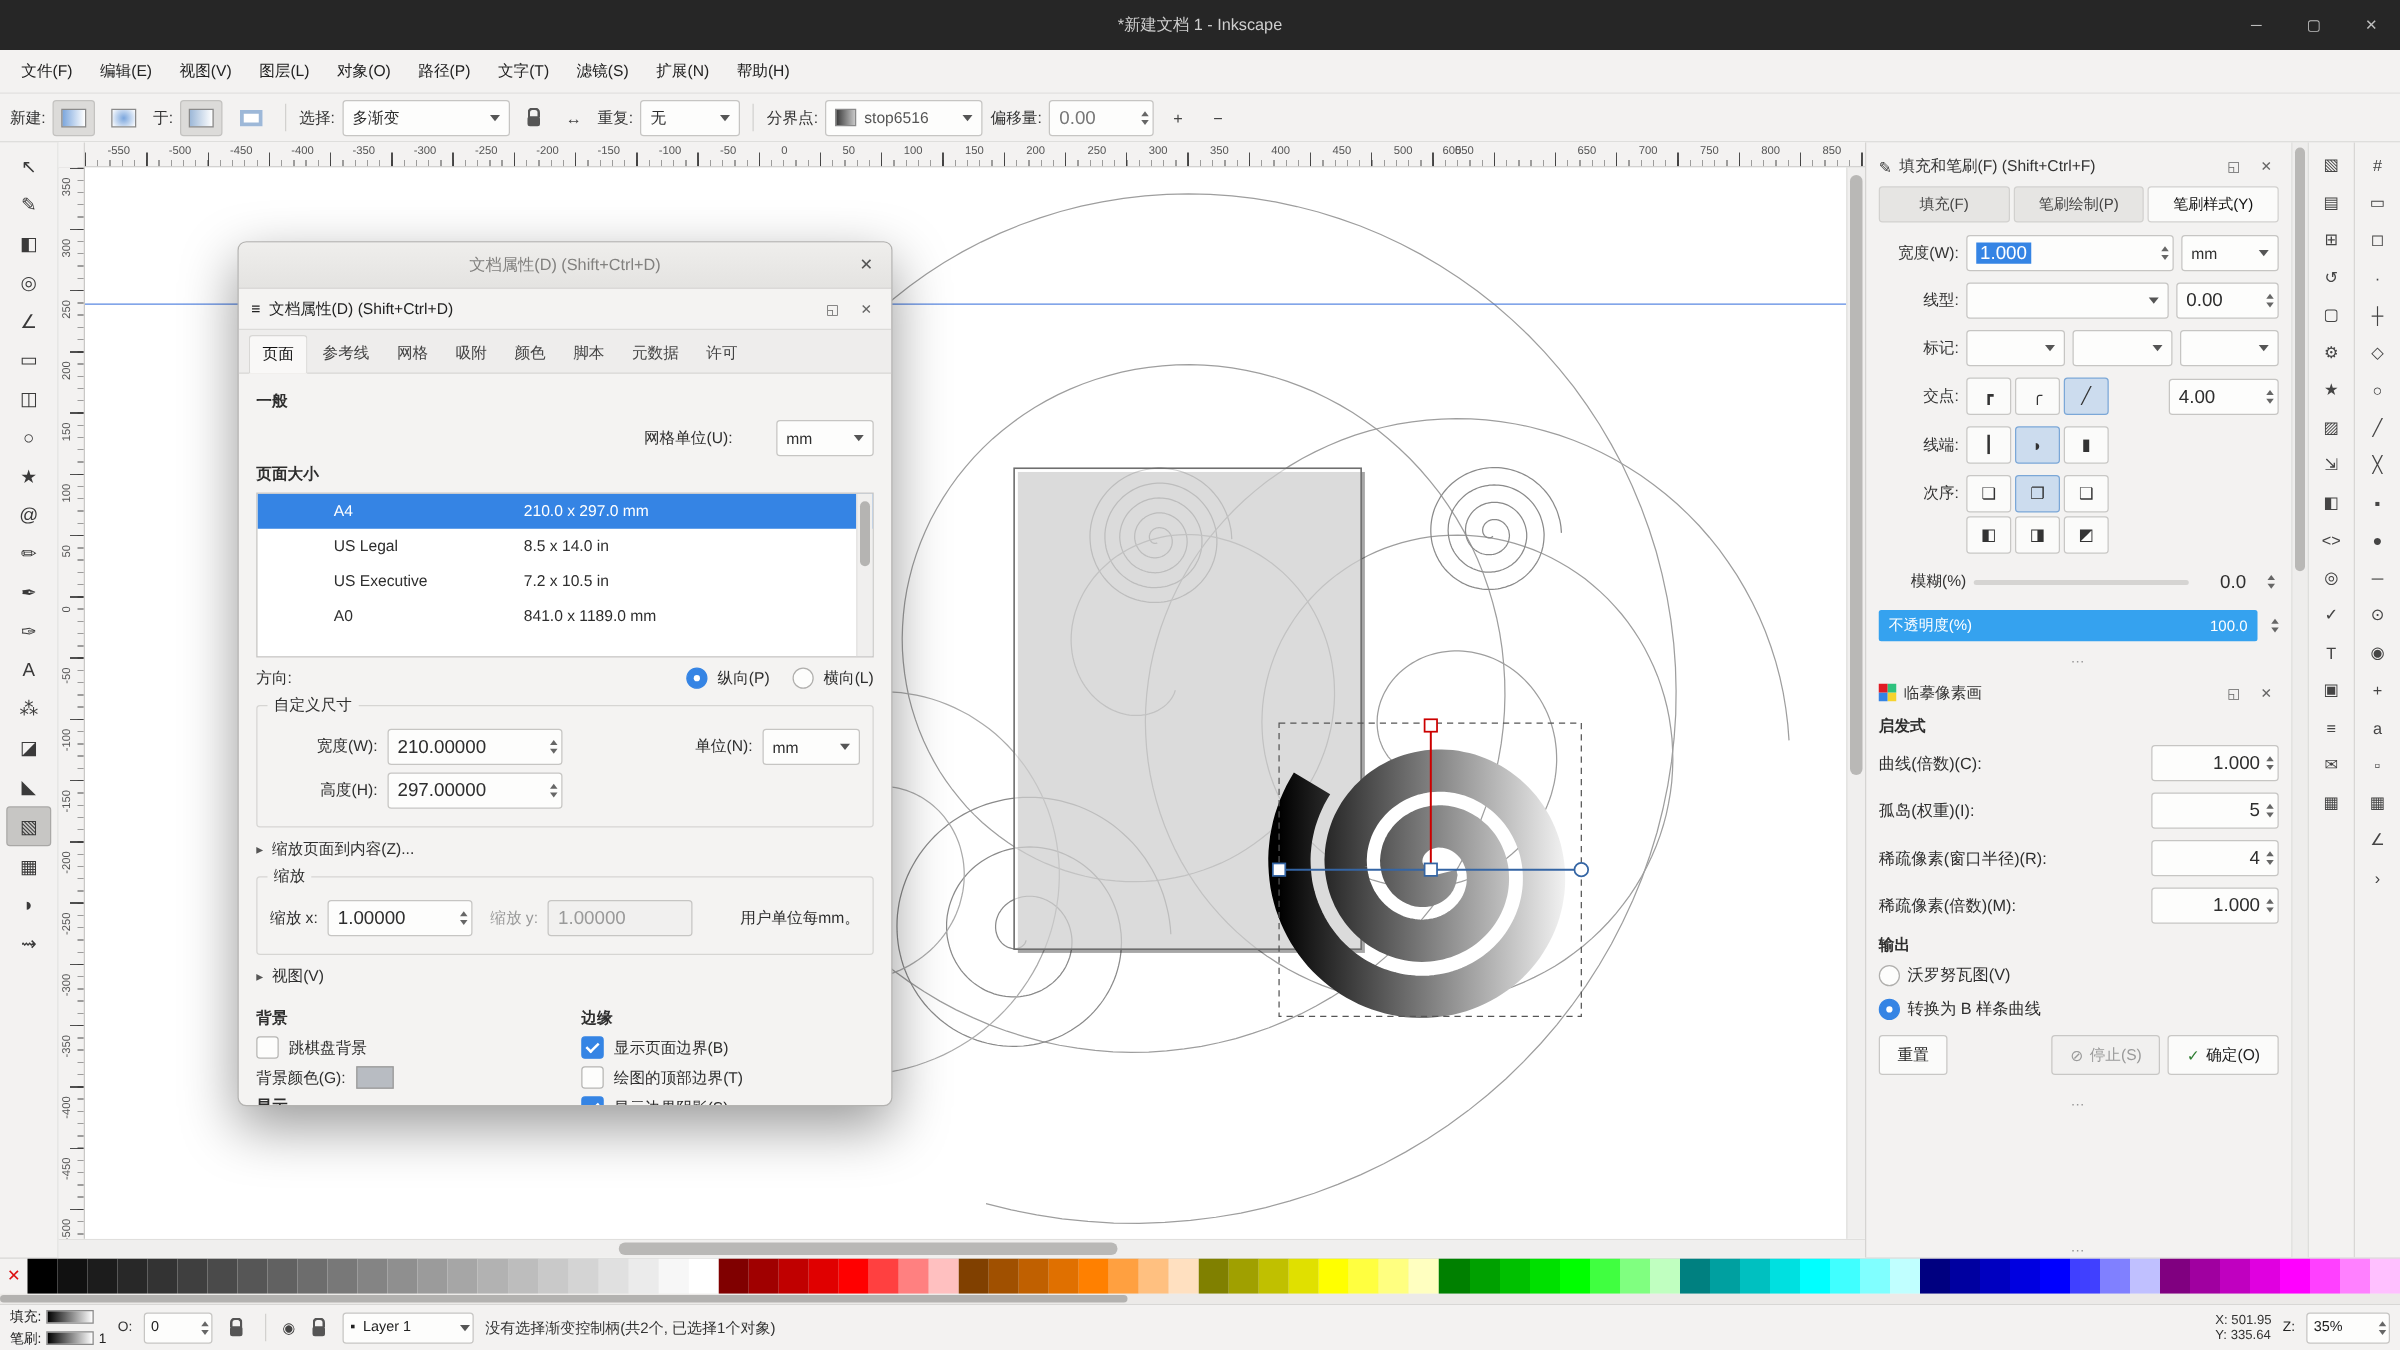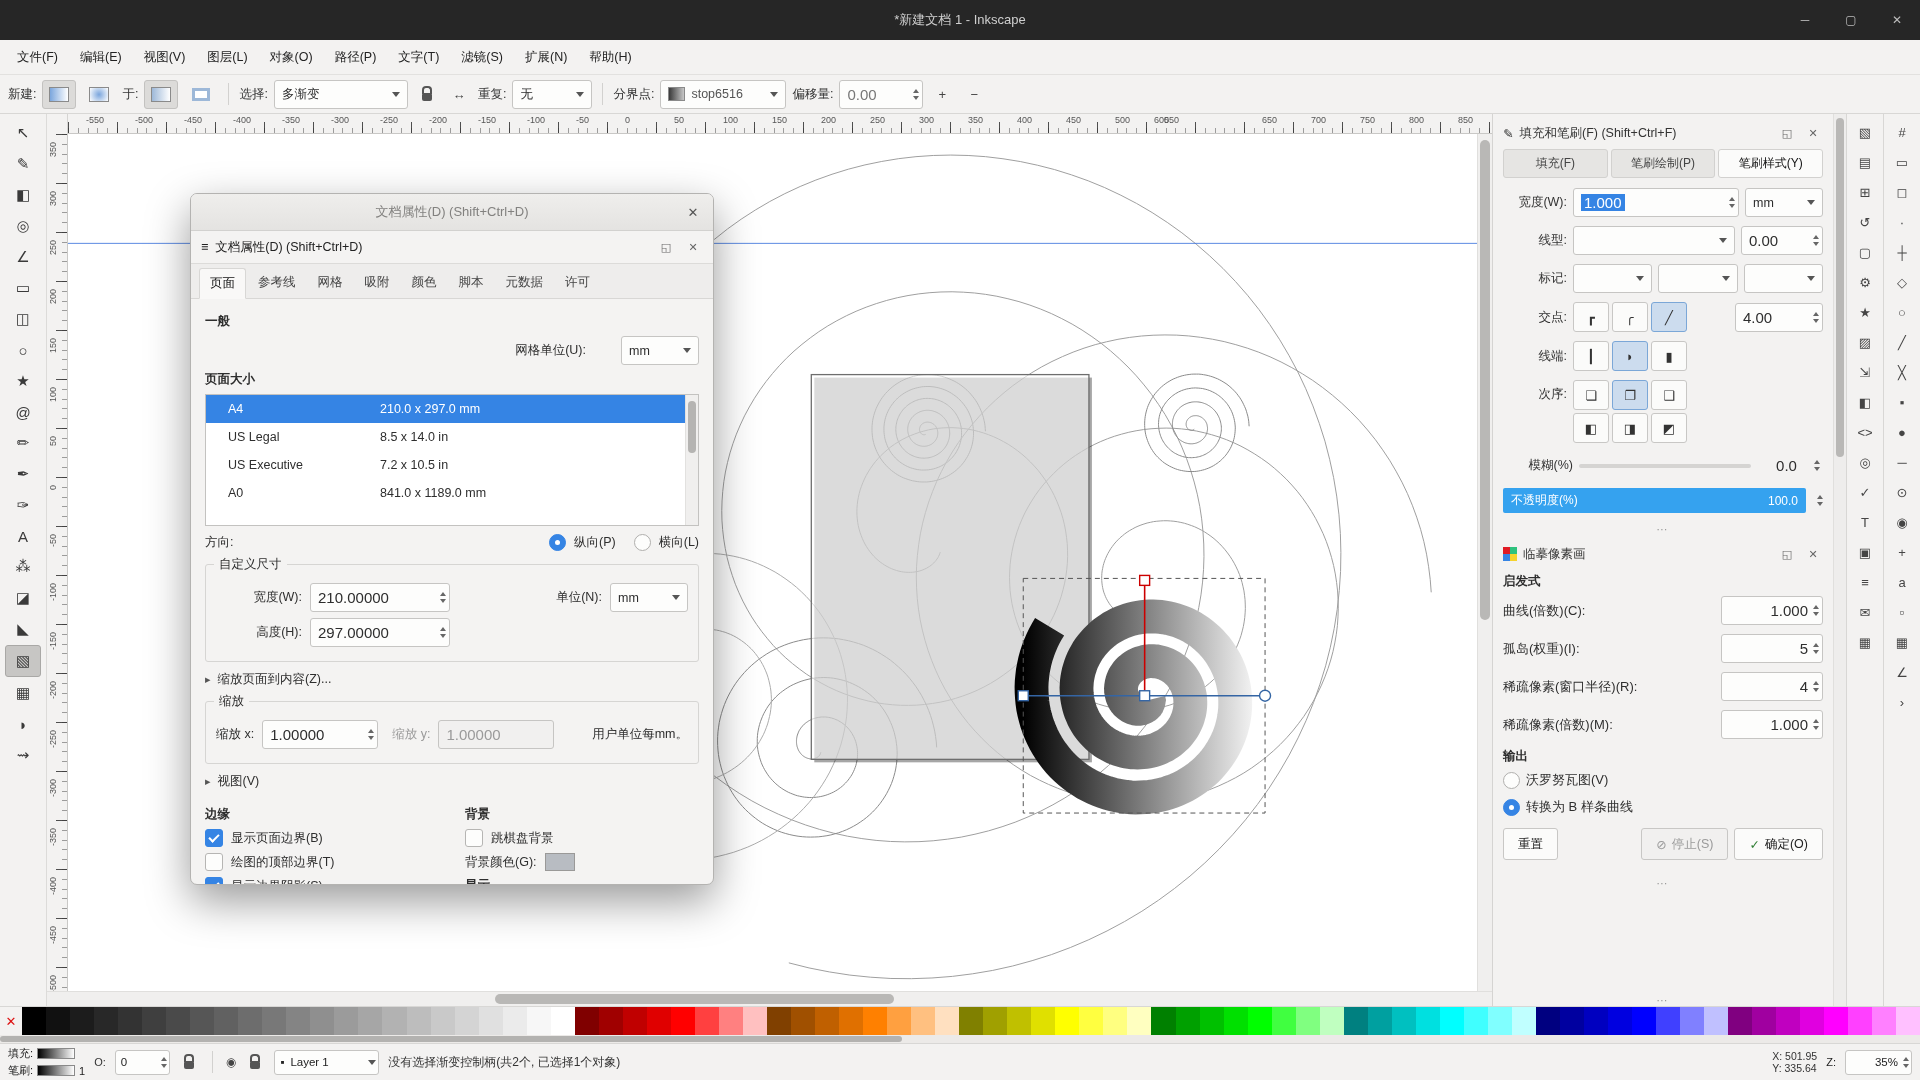--- a/index.html
+++ b/index.html
@@ -111,21 +111,21 @@
   .dlg-x{width:40px;height:100%;display:flex;align-items:center;justify-content:center;color:#555;font-size:13px;}
   .dlg-inner-head{height:32px;flex:0 0 auto;display:flex;align-items:center;gap:7px;padding:0 10px;border-bottom:1px solid #dcdbd9;font-size:12.5px;color:#222;}
   .dlg-inner-head .sp{flex:1;}
   .dlg-tabs{display:flex;flex:0 0 auto;padding:4px 8px 0;gap:2px;border-bottom:1px solid #d8d7d5;background:#eeedec;}
   .dtab{padding:6px 10px;font-size:12.5px;color:#444;border-radius:3px 3px 0 0;}
   .dtab.active{background:#f9f8f7;border:1px solid #d8d7d5;border-bottom:1px solid #f9f8f7;margin-bottom:-1px;color:#111;}
   .dlg-body{flex:1;padding:8px 14px;overflow:hidden;font-size:12.5px;}
   .drow{display:flex;align-items:center;gap:8px;margin:6px 0;}
   .pslist{border:1px solid #c3c2c0;background:#fff;height:130px;position:relative;overflow:hidden;margin:4px 0 8px;}
   .psrow{height:28px;display:flex;align-items:center;font-size:12.5px;}
-  .psrow .nm{width:152px;padding-left:22px;flex:0 0 auto;}
+  .psrow .nm{width:152px;padding-left:22px;flex:0 0 auto;margin-left:39px;}
   .psrow.sel{background:#3584e4;color:#fff;}
   .pslist .sb{position:absolute;right:0;top:0;bottom:0;width:12px;background:#f0efee;border-left:1px solid #e2e1df;}
   .pslist .sb .th{position:absolute;left:2px;right:2px;top:6px;height:52px;background:#b5b4b2;border-radius:4px;}
   .fieldset{border:1px solid #d6d5d3;border-radius:3px;padding:12px 10px 8px;position:relative;margin:13px 0 8px;}
   .fieldset>.lg{position:absolute;top:-9px;left:8px;background:#f4f3f2;padding:0 5px;font-size:12.5px;}
   .dl{width:86px;text-align:right;flex:0 0 auto;white-space:nowrap;}
   .cb{width:16px;height:16px;border:1px solid #b6b5b3;border-radius:3px;background:#fdfdfc;flex:0 0 auto;position:relative;}
   .cb.on{background:#3584e4;border-color:#3584e4;}
   .cb.on::after{content:"";position:absolute;left:5px;top:2px;width:4px;height:8px;border:solid #fff;border-width:0 2px 2px 0;transform:rotate(45deg);}
   .twocol{display:flex;gap:26px;margin-top:10px;}
@@ -724,21 +724,21 @@
       <span>▪</span>
       <span style="flex:1;">Layer 1</span>
       <span class="carr"></span>
     </div>
     <div class="status-msg">没有选择渐变控制柄(共2个, 已选择1个对象)</div>
     <div class="coords">
       <span><span>X:</span> <span>501.95</span></span>
       <span><span>Y:</span> <span>335.64</span></span>
     </div>
     <span style="font-size:11px;">Z:</span>
-    <div class="spin minispin" style="width:58px;text-align:right;">
+    <div class="spin minispin" style="width:58px;">
       <span class="val">35%</span>
       <span class="sarr">
           <i class="u"></i>
           <i class="d"></i>
         </span>
     </div>
   </div>
 
   <div class="dlg">
     <div class="dlg-tbar">
@@ -854,45 +854,45 @@
           <span style="flex:1;"></span>
           <span>用户单位每mm。</span>
         </div>
       </div>
       <div class="exp">
         <span class="tri">▸</span>
         <span>视图(V)</span>
       </div>
       <div class="twocol">
         <div>
+          <div class="sechead">背景</div>
+          <div class="drow">
+            <span class="cb"></span>
+            <span>跳棋盘背景</span>
+          </div>
+          <div class="drow">
+            <span>背景颜色(G):</span>
+            <span class="cswatch" style="background:#b8bcc2;"></span>
+          </div>
+          <div class="sechead">显示</div>
+
+        </div>
+        <div>
           <div class="sechead">边缘</div>
           <div class="drow">
             <span class="cb on"></span>
             <span>显示页面边界(B)</span>
           </div>
           <div class="drow">
             <span class="cb"></span>
             <span>绘图的顶部边界(T)</span>
           </div>
           <div class="drow">
             <span class="cb on"></span>
             <span>显示边界阴影(S)</span>
           </div>
 
         </div>
-        <div>
-          <div class="sechead">背景</div>
-          <div class="drow">
-            <span class="cb"></span>
-            <span>跳棋盘背景</span>
-          </div>
-          <div class="drow">
-            <span>背景颜色(G):</span>
-            <span class="cswatch" style="background:#b8bcc2;"></span>
-          </div>
-          <div class="sechead">显示</div>
-
-        </div>
       </div>
     </div>
   </div>
 
 </div>
 
 </body></html>

